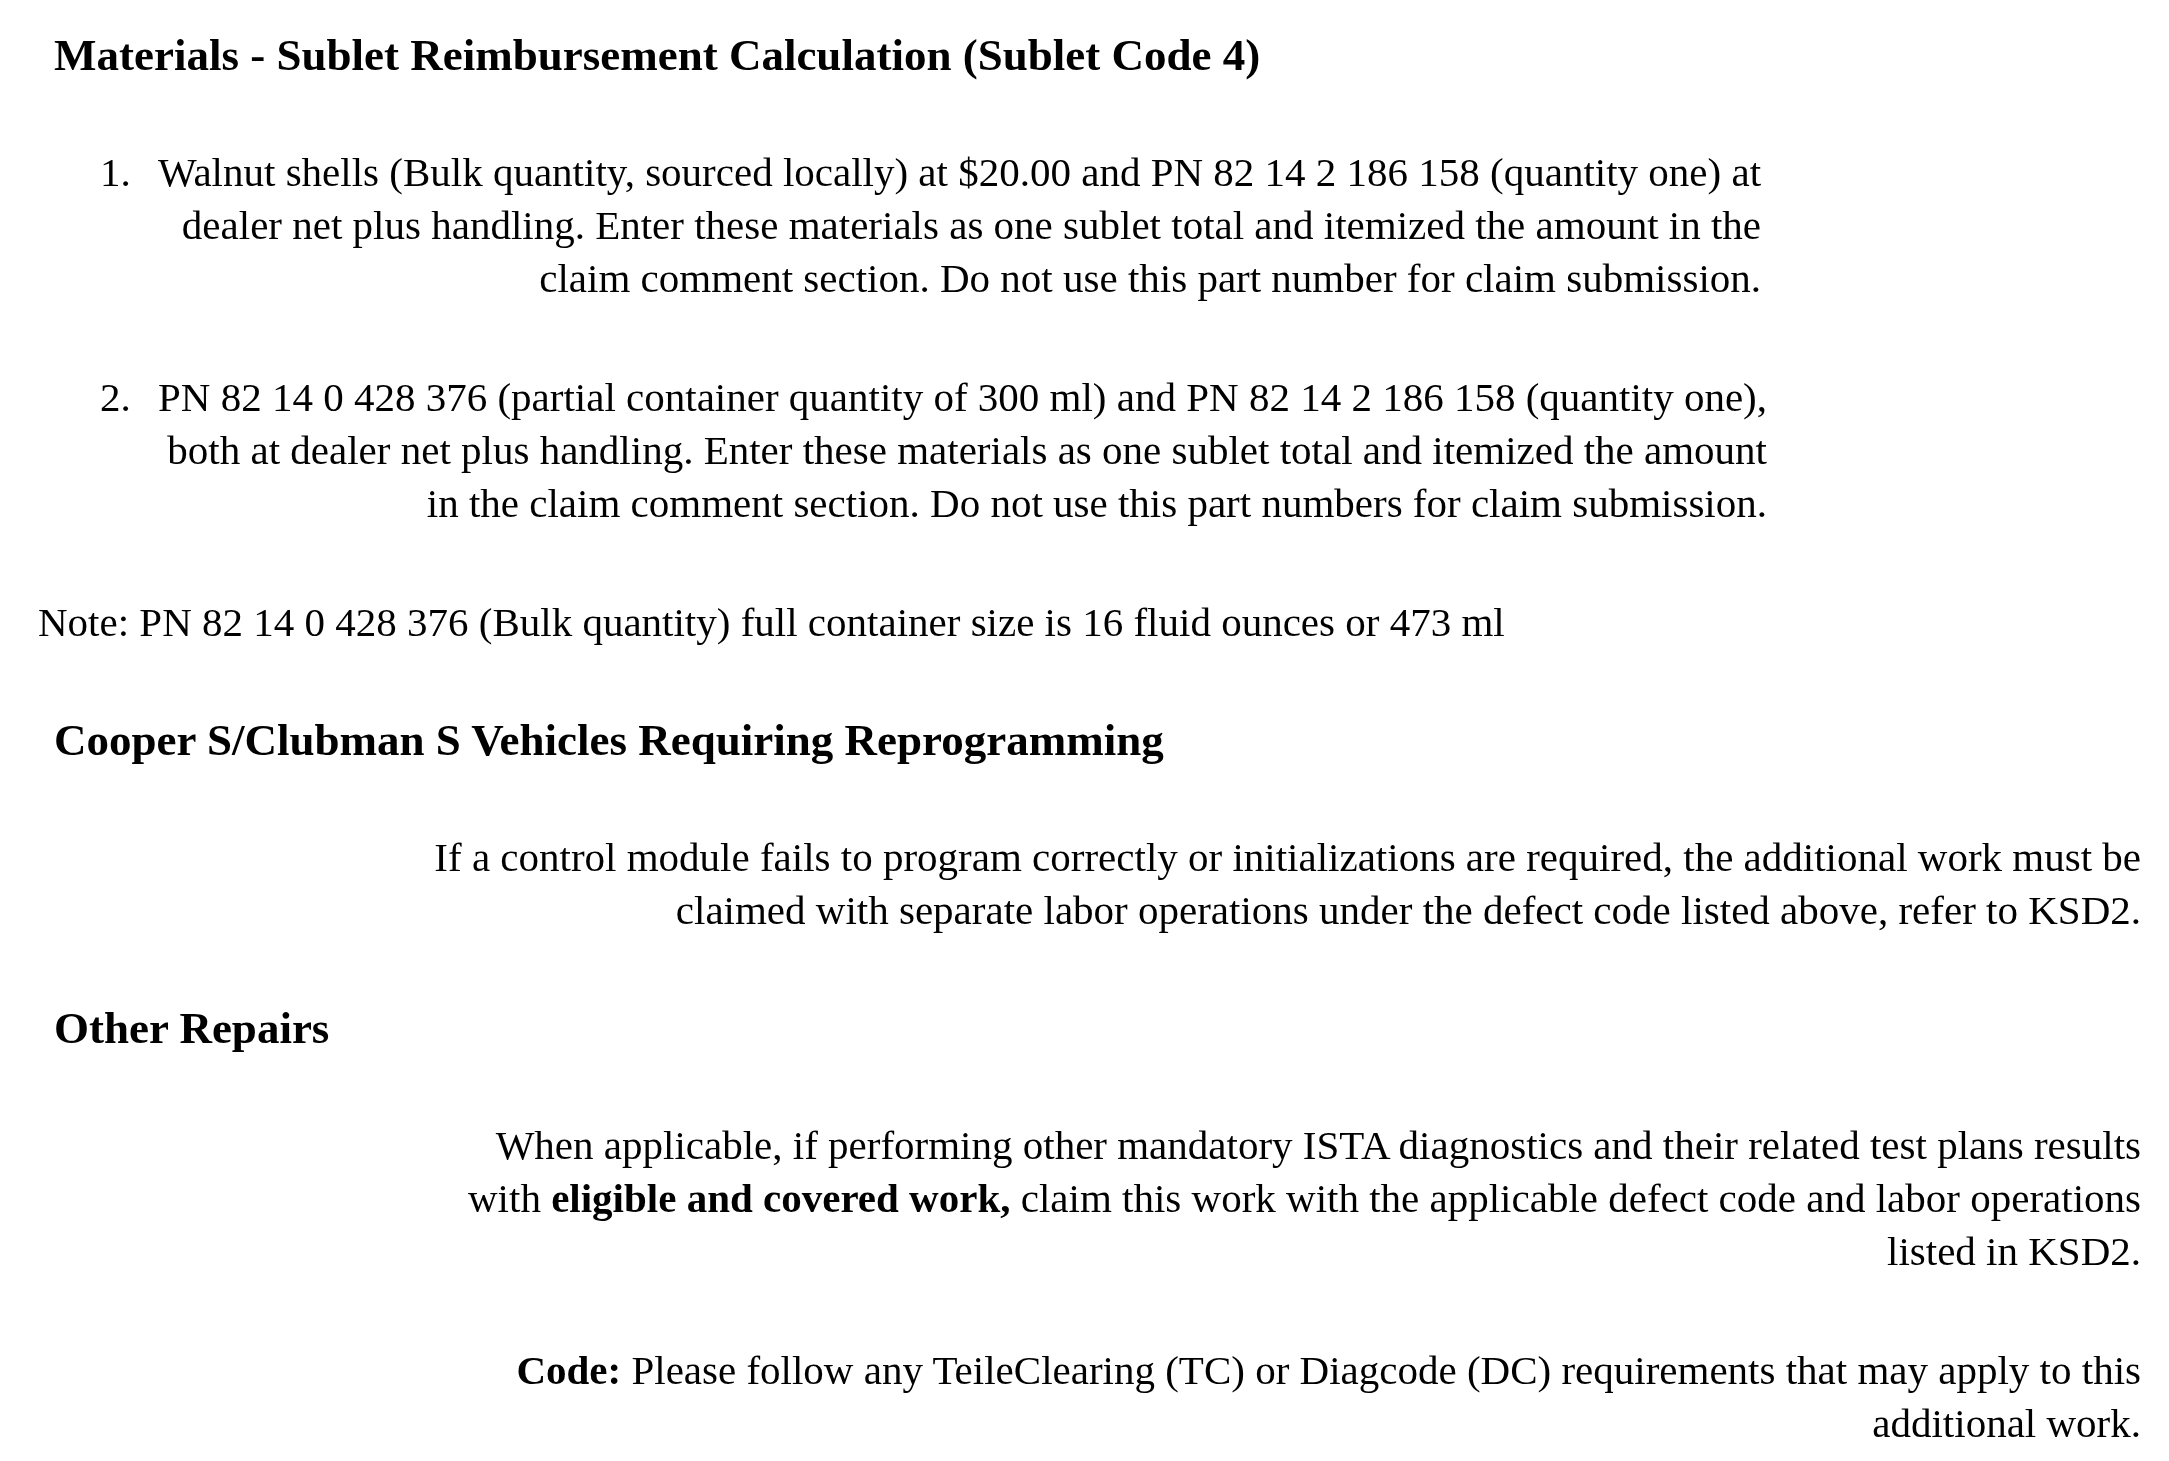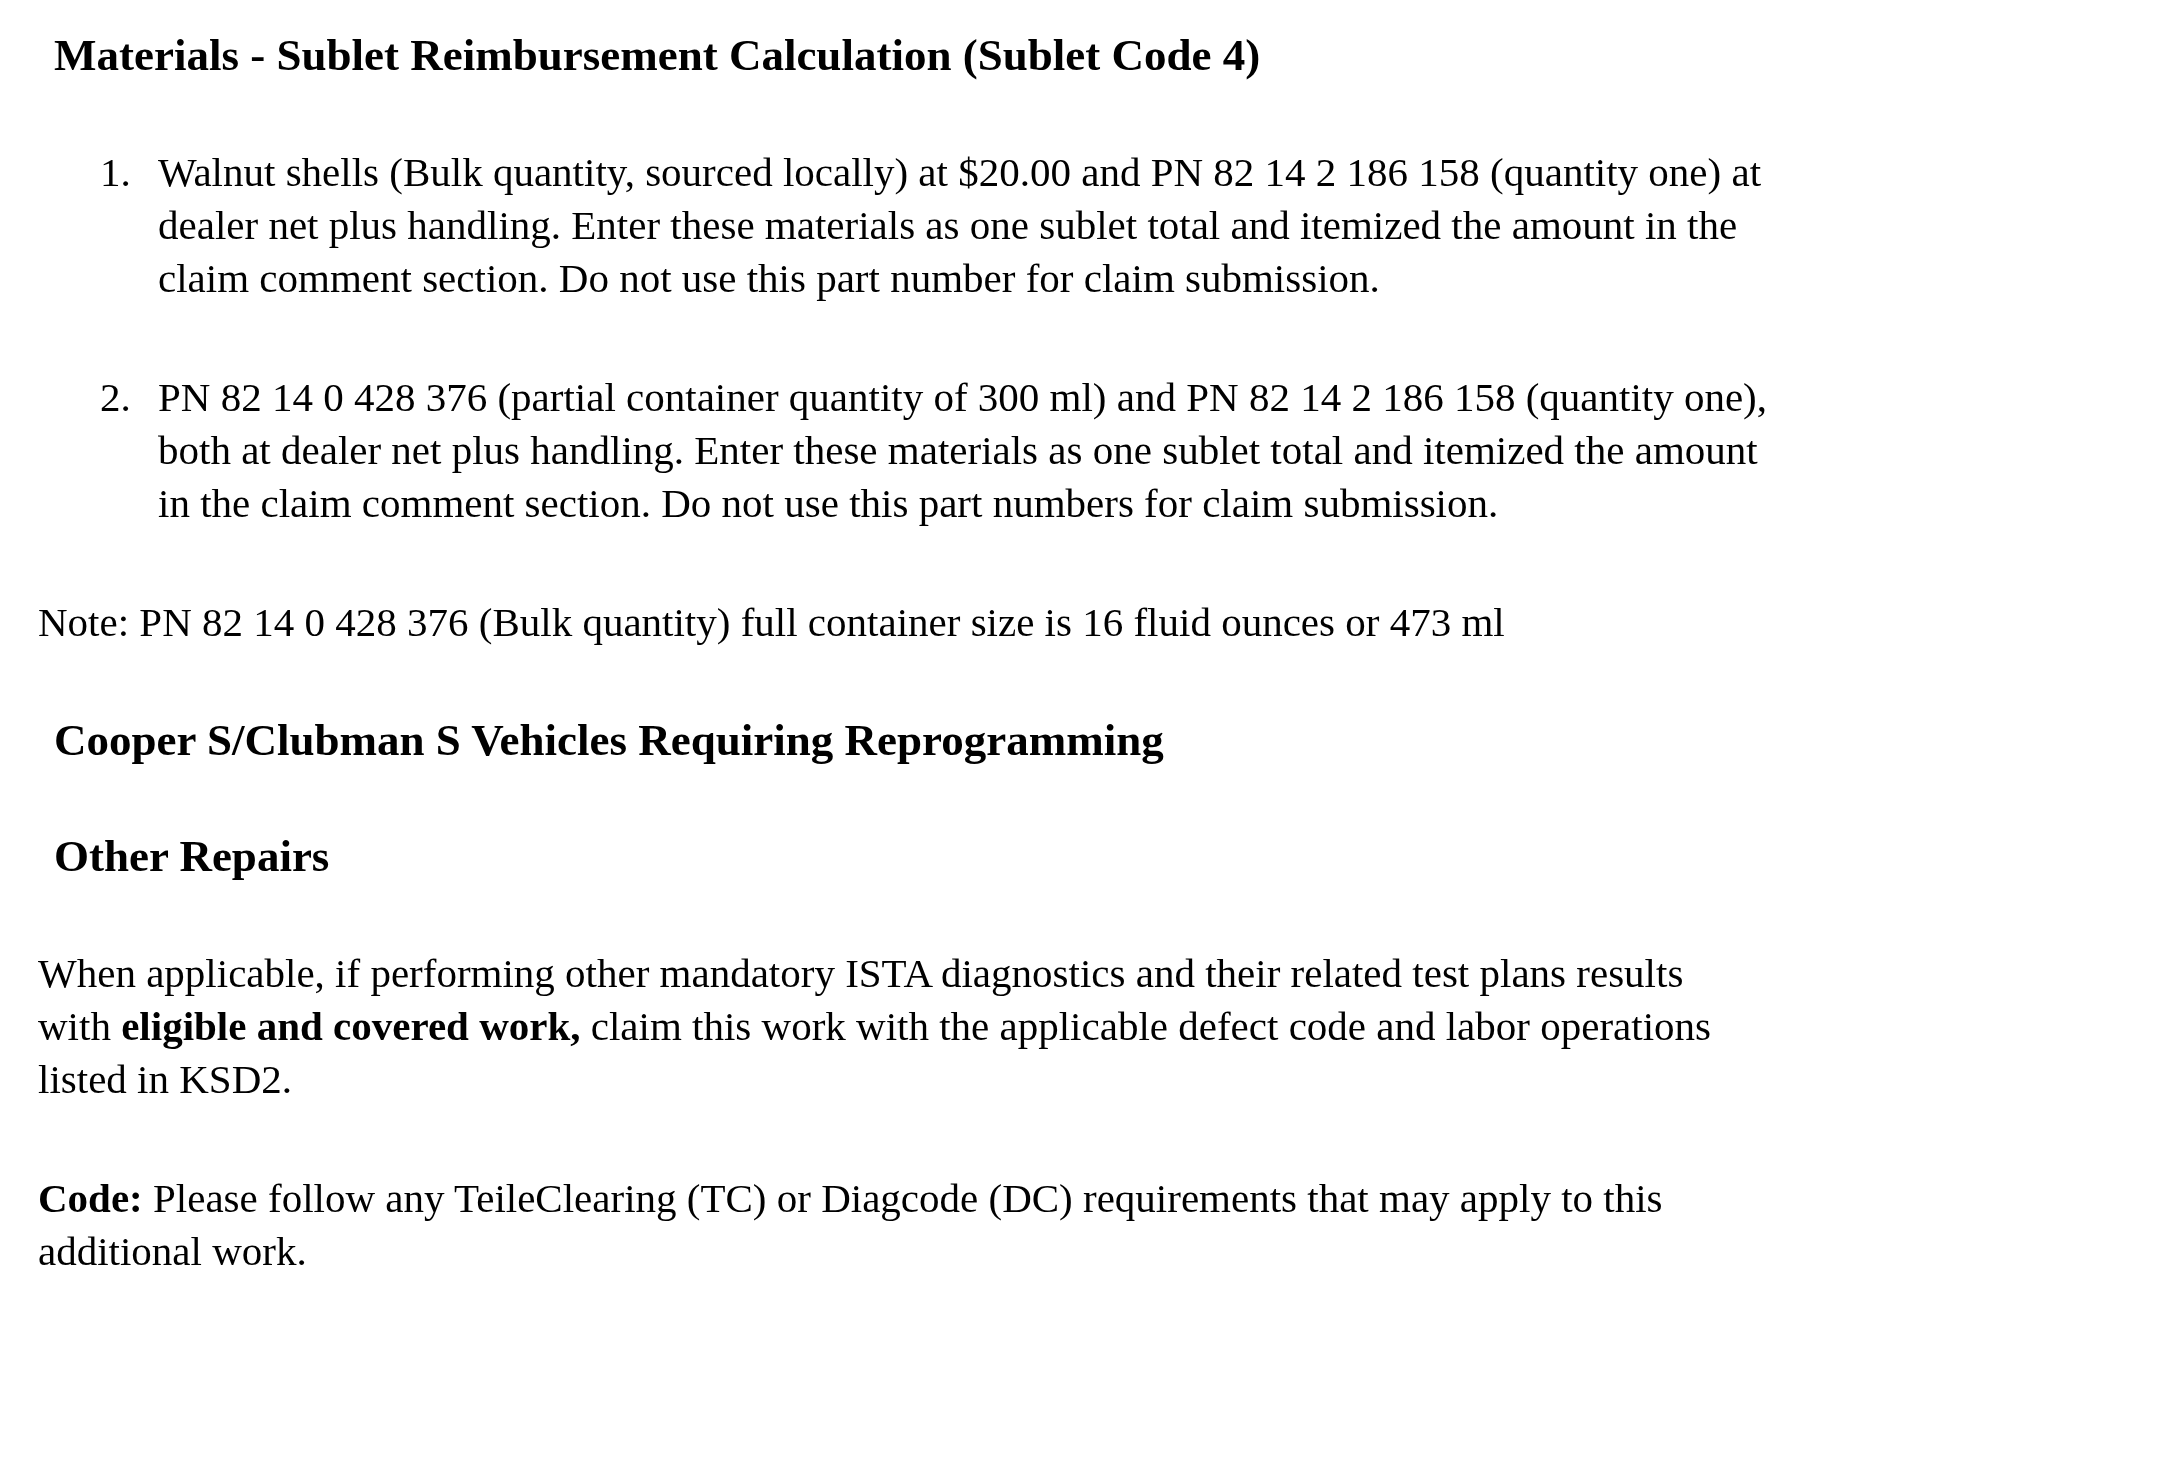--- a/index.html
+++ b/index.html
@@ -20,20 +20,21 @@
     -webkit-font-smoothing: antialiased;
   }
   .doc-heading {
     font-size: 45px;
     line-height: 50px;
     font-weight: bold;
     margin: 0 0 66px 16px;
   }
   .lines {
     white-space: pre-line;
+    text-align: right;
   }
   p.doc-para {
     margin: 0 0 66px 0;
   }
   ol.doc-list {
     list-style: none;
     margin: 0;
     padding: 0;
   }
   ol.doc-list li {
@@ -68,20 +69,22 @@
       <span class="lines">PN 82 14 0 428 376 (partial container quantity of 300 ml) and PN 82 14 2 186 158 (quantity one),
 both at dealer net plus handling. Enter these materials as one sublet total and itemized the amount
 in the claim comment section. Do not use this part numbers for claim submission.</span>
     </li>
   </ol>
 
   <p class="doc-para list-note">Note: PN 82 14 0 428 376 (Bulk quantity) full container size is 16 fluid ounces or 473 ml</p>
 
   <h2 class="doc-heading">Cooper S/Clubman S Vehicles Requiring Reprogramming</h2>
 
+  <p class="doc-para lines">If a control module fails to program correctly or initializations are required, the additional work must be
+claimed with separate labor operations under the defect code listed above, refer to KSD2.</p>
 
   <h2 class="doc-heading">Other Repairs</h2>
 
   <p class="doc-para lines"><span>When applicable, if performing other mandatory ISTA diagnostics and their related test plans results
 with </span><strong>eligible and covered work,</strong><span> claim this work with the applicable defect code and labor operations
 listed in KSD2.</span></p>
 
   <p class="doc-para lines"><strong>Code:</strong><span> Please follow any TeileClearing (TC) or Diagcode (DC) requirements that may apply to this
 additional work.</span></p>
 

